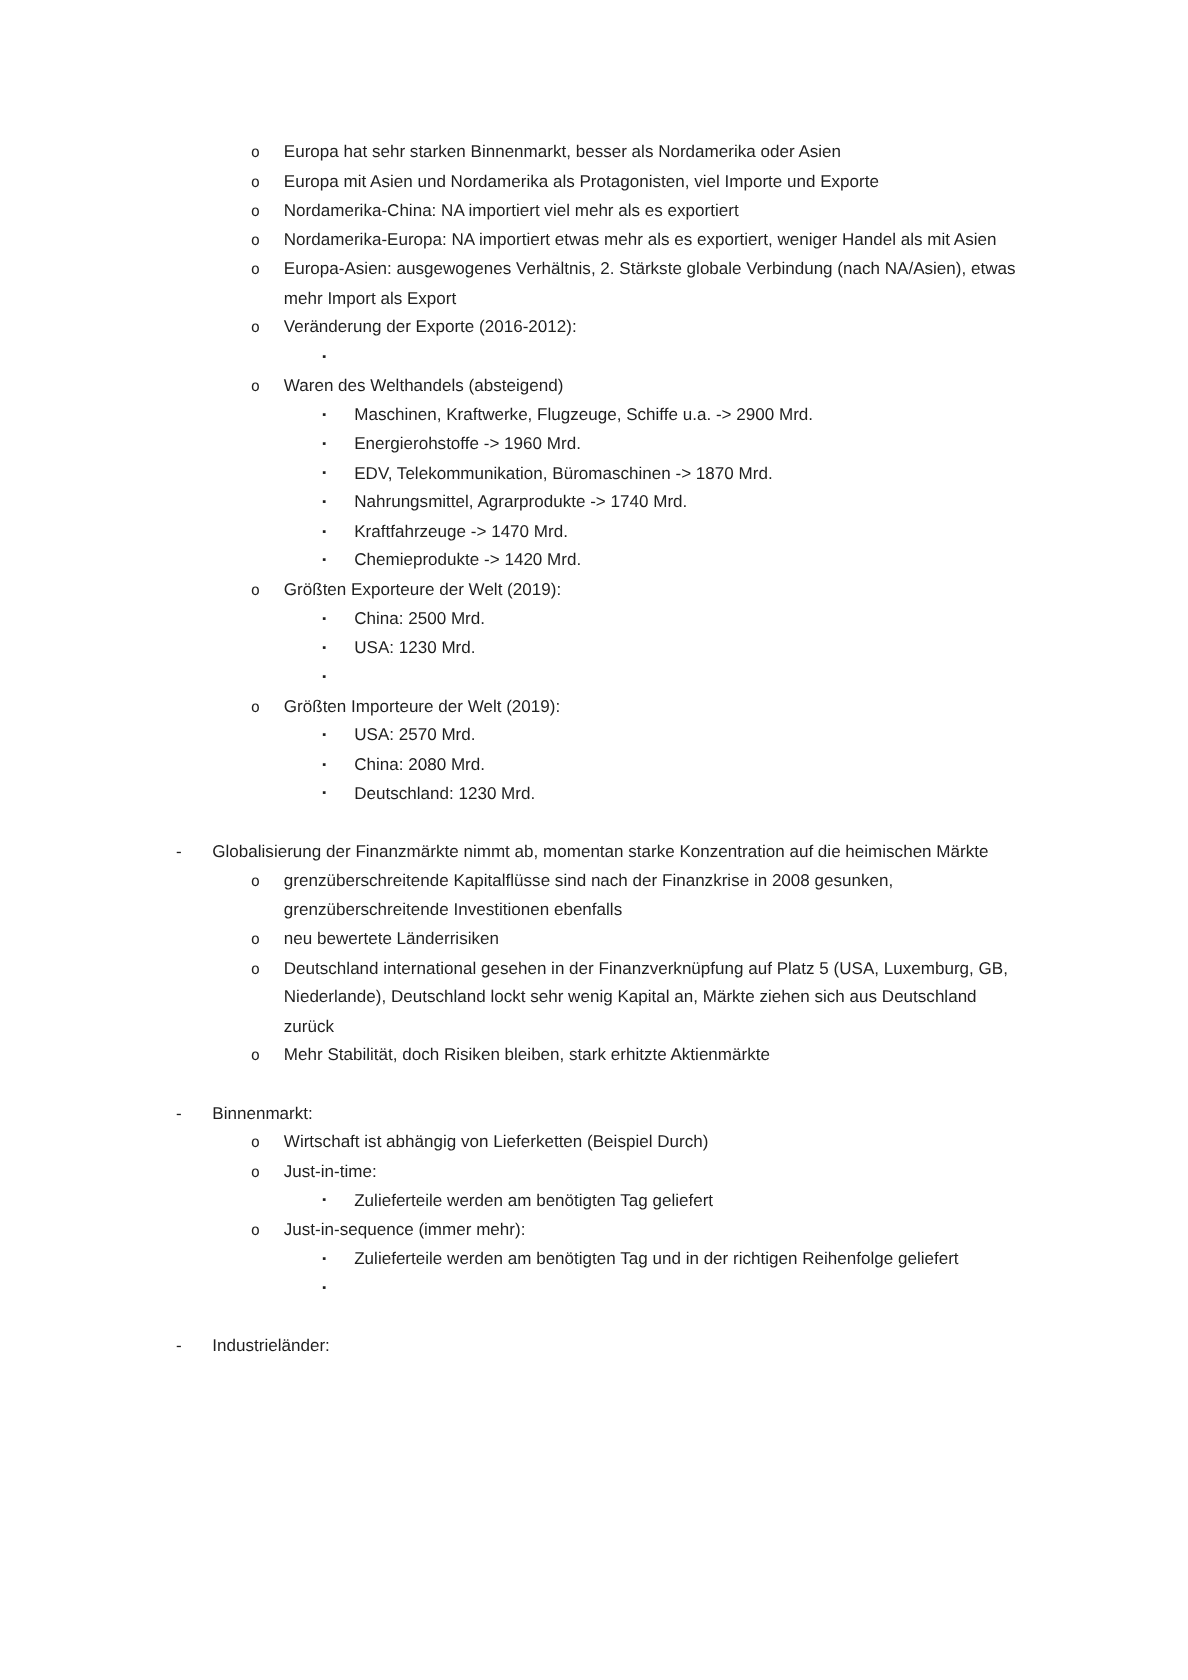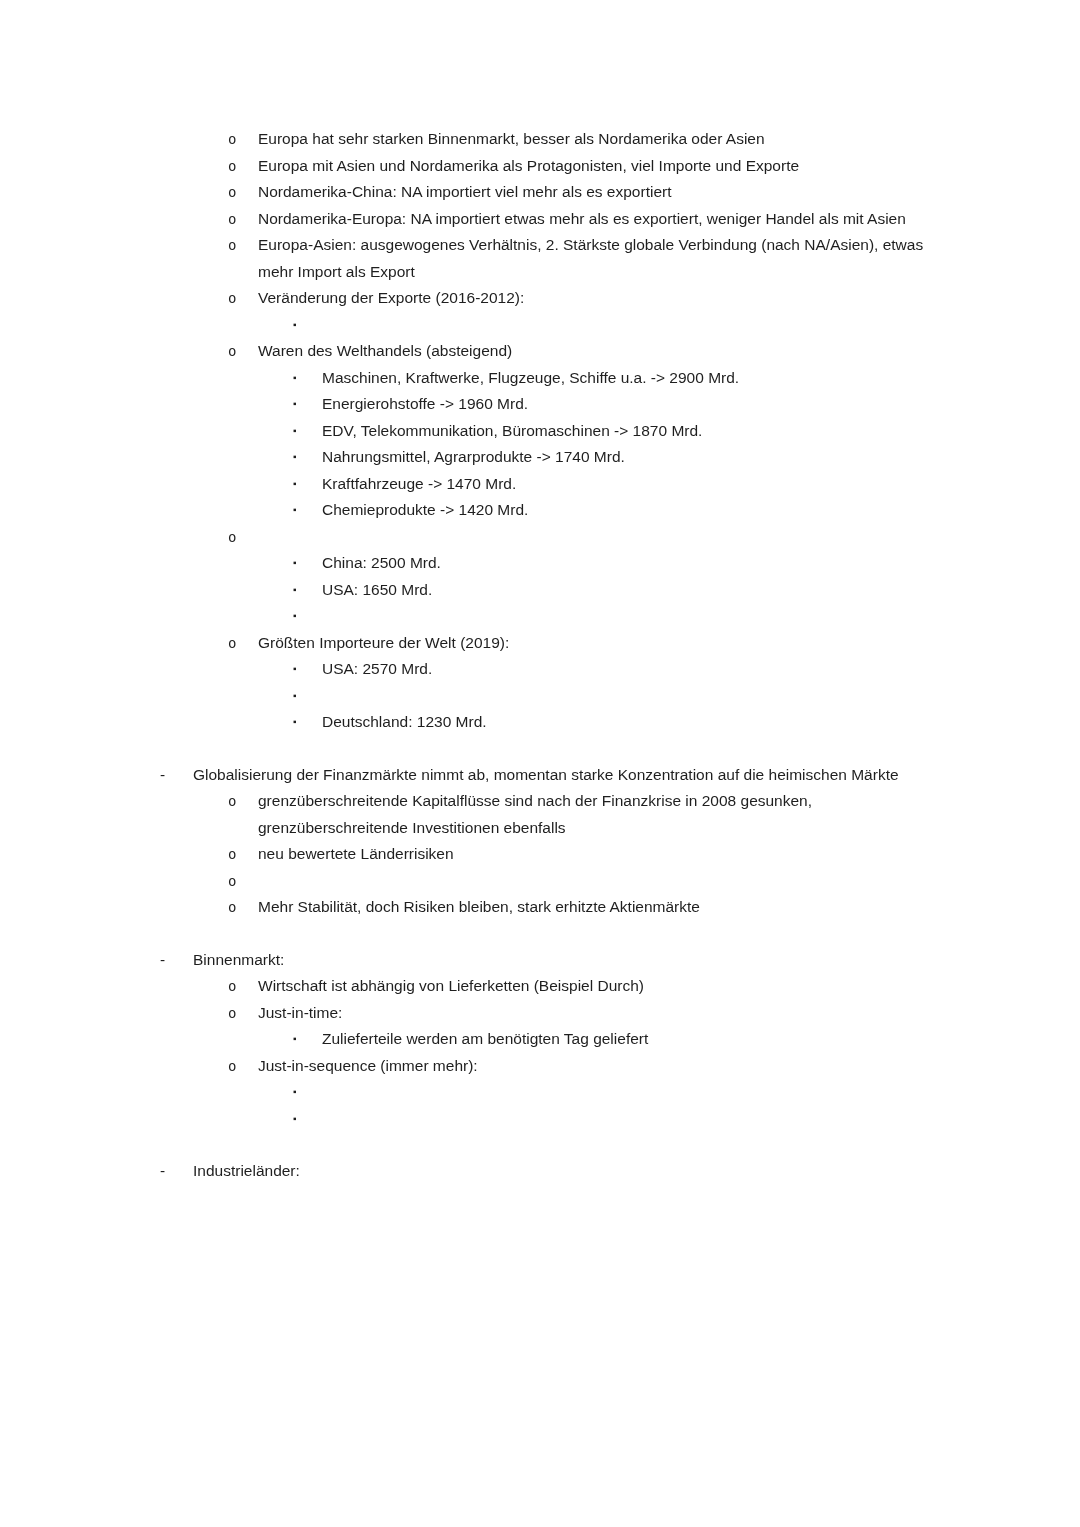--- a/index.html
+++ b/index.html
@@ -111,61 +111,64 @@
       <div class="li level-square">
         <span class="bullet">▪</span>
         <span class="text">Kraftfahrzeuge -&gt; 1470 Mrd.</span>
       </div>
       <div class="li level-square">
         <span class="bullet">▪</span>
         <span class="text">Chemieprodukte -&gt; 1420 Mrd.</span>
       </div>
       <div class="li level-circle">
         <span class="bullet">o</span>
+        <span class="text">Größten Exporteure der Welt (2019):</span>
       </div>
       <div class="li level-square">
         <span class="bullet">▪</span>
         <span class="text">China: 2500 Mrd.</span>
       </div>
       <div class="li level-square">
         <span class="bullet">▪</span>
-        <span class="text">USA: 1650 Mrd.</span>
+        <span class="text">USA: 1230 Mrd.</span>
       </div>
       <div class="li level-square">
         <span class="bullet">▪</span>
       </div>
       <div class="li level-circle">
         <span class="bullet">o</span>
         <span class="text">Größten Importeure der Welt (2019):</span>
       </div>
       <div class="li level-square">
         <span class="bullet">▪</span>
         <span class="text">USA: 2570 Mrd.</span>
       </div>
       <div class="li level-square">
         <span class="bullet">▪</span>
+        <span class="text">China: 2080 Mrd.</span>
       </div>
       <div class="li level-square">
         <span class="bullet">▪</span>
         <span class="text">Deutschland: 1230 Mrd.</span>
       </div>
       <div class="li level-dash gap">
         <span class="bullet">-</span>
         <span class="text">Globalisierung der Finanzmärkte nimmt ab, momentan starke Konzentration auf die heimischen Märkte</span>
       </div>
       <div class="li level-circle">
         <span class="bullet">o</span>
         <span class="text">grenzüberschreitende Kapitalflüsse sind nach der Finanzkrise in 2008 gesunken, grenzüberschreitende Investitionen ebenfalls</span>
       </div>
       <div class="li level-circle">
         <span class="bullet">o</span>
         <span class="text">neu bewertete Länderrisiken</span>
       </div>
       <div class="li level-circle">
         <span class="bullet">o</span>
+        <span class="text">Deutschland international gesehen in der Finanzverknüpfung auf Platz 5 (USA, Luxemburg, GB, Niederlande), Deutschland lockt sehr wenig Kapital an, Märkte ziehen sich aus Deutschland zurück</span>
       </div>
       <div class="li level-circle">
         <span class="bullet">o</span>
         <span class="text">Mehr Stabilität, doch Risiken bleiben, stark erhitzte Aktienmärkte</span>
       </div>
       <div class="li level-dash gap">
         <span class="bullet">-</span>
         <span class="text">Binnenmarkt:</span>
       </div>
       <div class="li level-circle">
@@ -179,20 +182,21 @@
       <div class="li level-square">
         <span class="bullet">▪</span>
         <span class="text">Zulieferteile werden am benötigten Tag geliefert</span>
       </div>
       <div class="li level-circle">
         <span class="bullet">o</span>
         <span class="text">Just-in-sequence (immer mehr):</span>
       </div>
       <div class="li level-square">
         <span class="bullet">▪</span>
+        <span class="text">Zulieferteile werden am benötigten Tag und in der richtigen Reihenfolge geliefert</span>
       </div>
       <div class="li level-square">
         <span class="bullet">▪</span>
       </div>
       <div class="li level-dash gap">
         <span class="bullet">-</span>
         <span class="text">Industrieländer:</span>
       </div>
     </div>
 </div>

